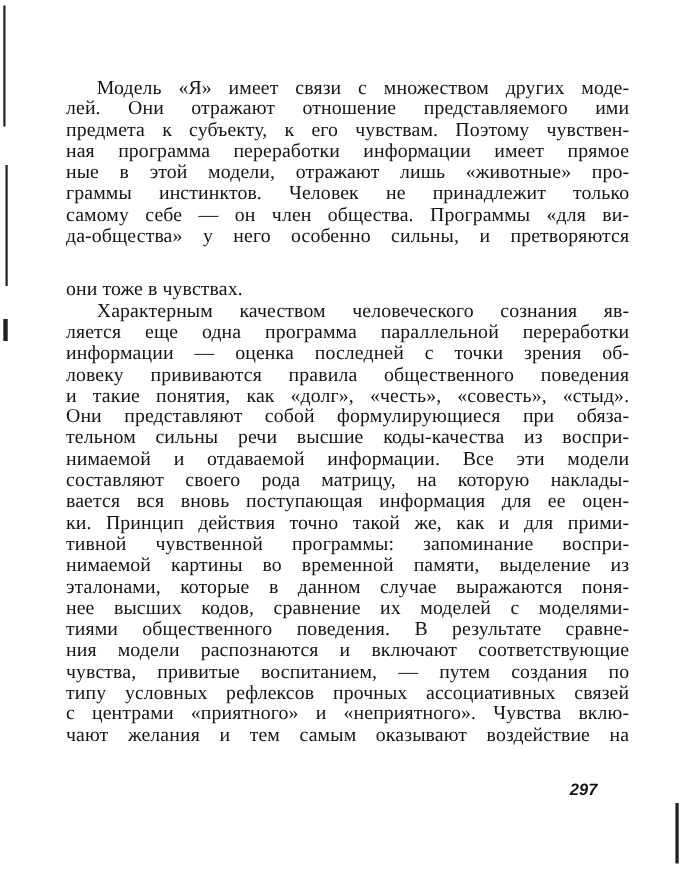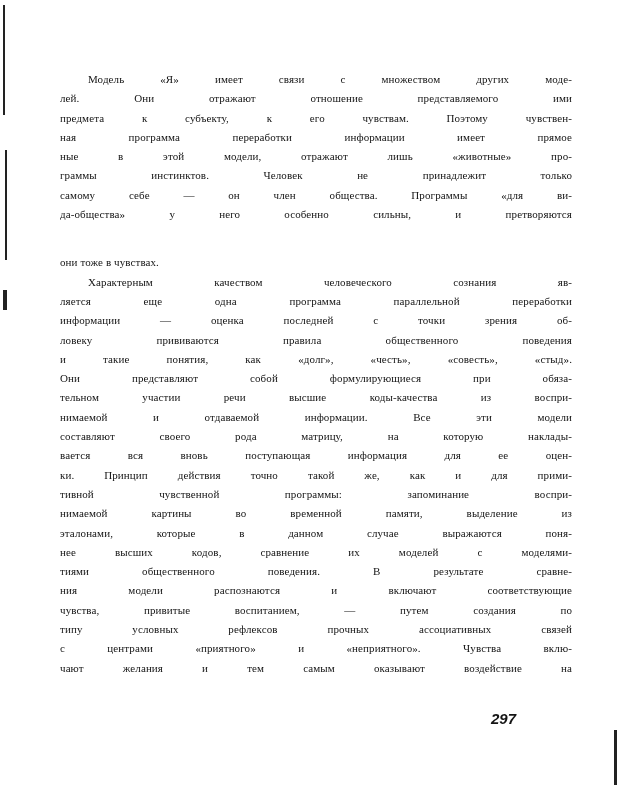--- a/index.html
+++ b/index.html
@@ -6,28 +6,28 @@
   body {
     width: 620px; height: 790px; background: #ffffff; position: relative; overflow: hidden;
     font-family: "Liberation Serif", "DejaVu Serif", serif; color: #141414;
   }
   .page { position: absolute; left: 0; top: 0; width: 620px; height: 790px; }
   .text-block {
     position: absolute; left: 60px; top: 70px; width: 512px;
   }
   .line {
     display: block; height: 19.3px; line-height: 19.3px;
-    font-size: 11px; white-space: nowrap;
+    font-size: 18px; white-space: nowrap;
     text-align: justify; text-align-last: justify;
     letter-spacing: 0.1px;
   }
   .line.indent { padding-left: 28px; }
   .line.last { text-align-last: left; margin-top: 29px; }
   .page-number {
-    position: absolute; left: 491px; top: 710px;
+    position: absolute; left: 518px; top: 710px;
     font-size: 15px; font-style: italic; font-weight: bold;
     font-family: "Liberation Sans", "DejaVu Sans", sans-serif;
   }
   .artifact { position: absolute; background: #222; }
 </style>
 </head>
 <body>
 
 <div class="page">
 
@@ -48,21 +48,21 @@
       <span class="line">да-общества» у него особенно сильны, и претворяются</span>
       <span class="line last">они тоже в чувствах.</span>
     </div>
     <div>
       <span class="line indent">Характерным качеством человеческого сознания яв-</span>
       <span class="line">ляется еще одна программа параллельной переработки</span>
       <span class="line">информации — оценка последней с точки зрения об-</span>
       <span class="line">ловеку прививаются правила общественного поведения</span>
       <span class="line">и такие понятия, как «долг», «честь», «совесть», «стыд».</span>
       <span class="line">Они представляют собой формулирующиеся при обяза-</span>
-      <span class="line">тельном участии речи высшие коды-качества из воспри-</span>
+      <span class="line">тельном сильны речи высшие коды-качества из воспри-</span>
       <span class="line">нимаемой и отдаваемой информации. Все эти модели</span>
       <span class="line">составляют своего рода матрицу, на которую наклады-</span>
       <span class="line">вается вся вновь поступающая информация для ее оцен-</span>
       <span class="line">ки. Принцип действия точно такой же, как и для прими-</span>
       <span class="line">тивной чувственной программы: запоминание воспри-</span>
       <span class="line">нимаемой картины во временной памяти, выделение из</span>
       <span class="line">эталонами, которые в данном случае выражаются поня-</span>
       <span class="line">нее высших кодов, сравнение их моделей с моделями-</span>
       <span class="line">тиями общественного поведения. В результате сравне-</span>
       <span class="line">ния модели распознаются и включают соответствующие</span>

